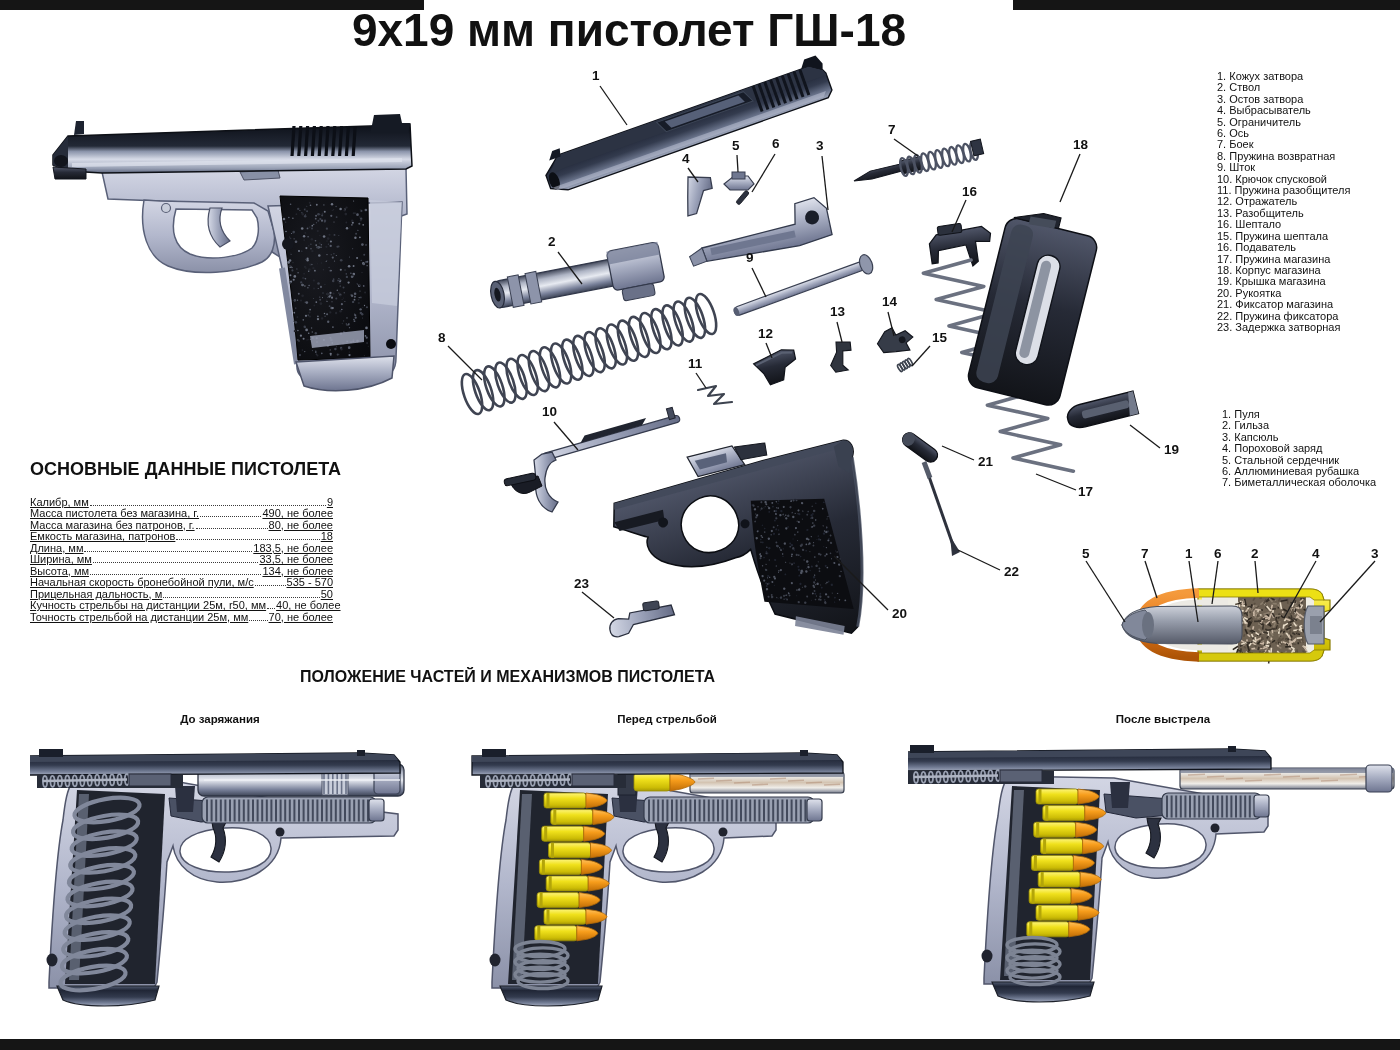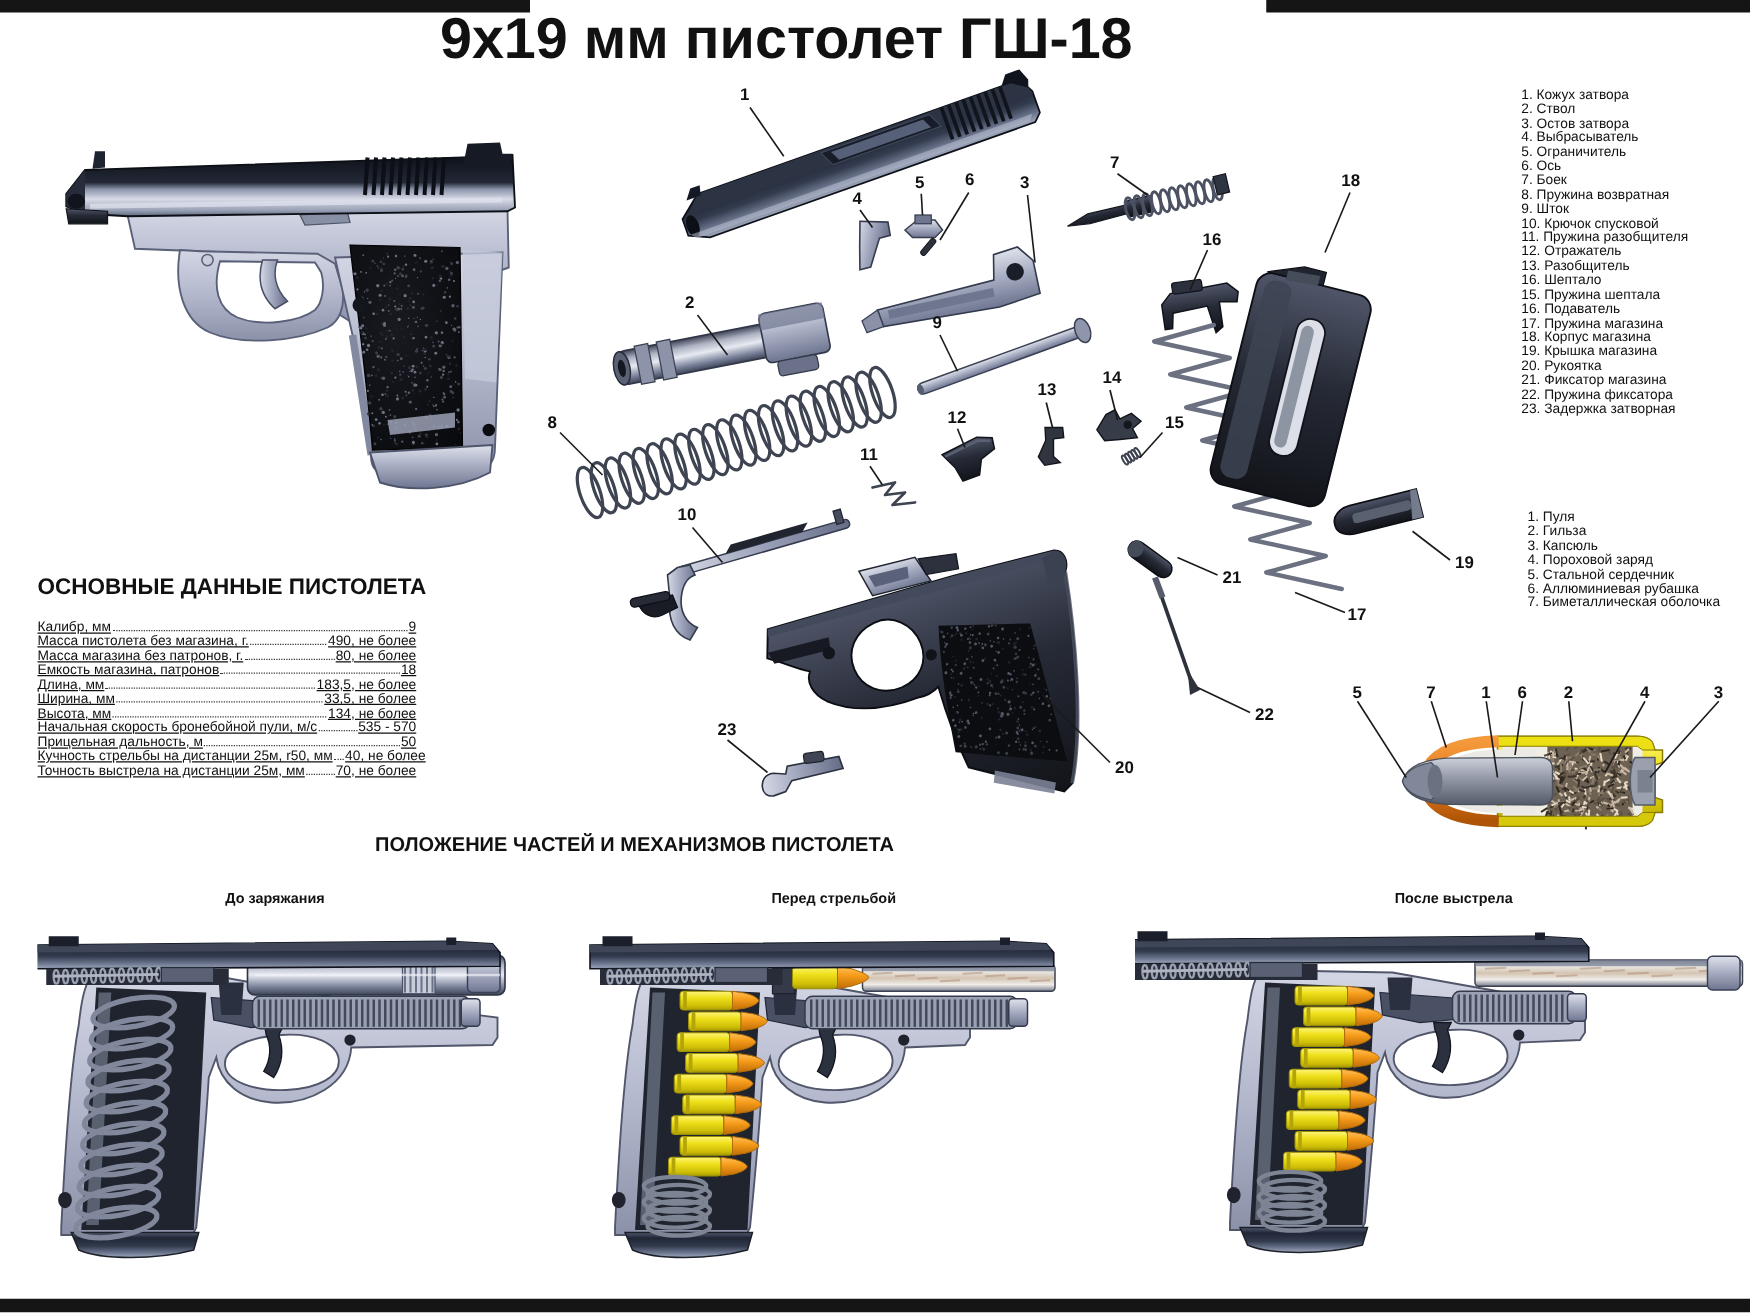--- a/index.html
+++ b/index.html
@@ -1144,21 +1144,21 @@
   <span class="spec-label">Прицельная дальность, м</span>
   <span class="spec-dots"></span>
   <span class="spec-value">50</span>
 </div>
     <div class="spec-row">
   <span class="spec-label">Кучность стрельбы на дистанции 25м, r50, мм</span>
   <span class="spec-dots"></span>
   <span class="spec-value">40, не более</span>
 </div>
     <div class="spec-row">
-  <span class="spec-label">Точность выстрела на дистанции 25м, мм</span>
+  <span class="spec-label">Точность стрельбой на дистанции 25м, мм</span>
   <span class="spec-dots"></span>
   <span class="spec-value">70, не более</span>
 </div>
 </div>
 
 <svg width="338" height="140" viewBox="0 0 338 140" style="position:absolute;left:1062px;top:540px">
 
   <path d="M136 49 L248 49 C254 49 258 51 260 54 L262 60 L268 60 L268 70 L262 72 L262 98 L268 100 L268 110 L262 110 L260 116 C258 119 254 121 248 121 L136 121 Z" fill="url(#gCase)" stroke="#8a7d04" stroke-width="1.2"></path>
 
   <rect x="140" y="57" width="112" height="56" fill="#efede4"></rect>

